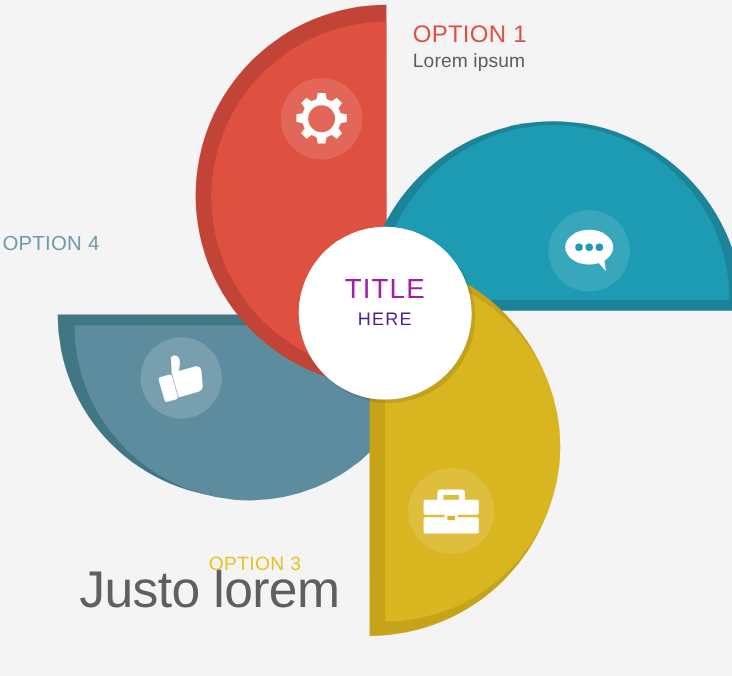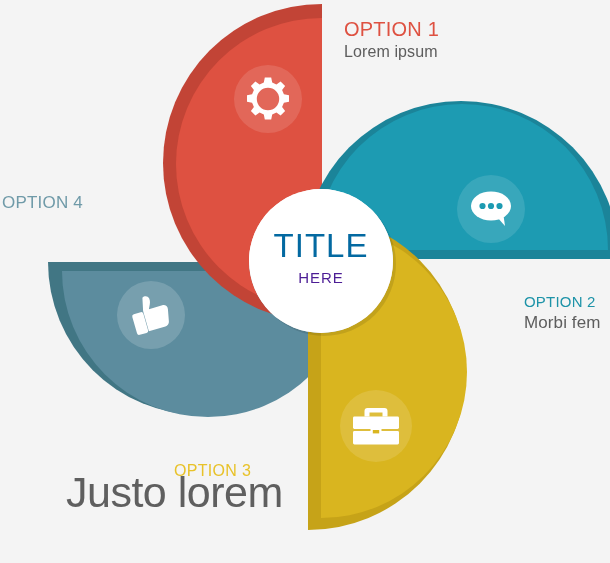--- a/index.html
+++ b/index.html
@@ -82,22 +82,22 @@
   
   #hub-text {
     position: absolute;
     left: 254px;
     top: 228px;
     width: 134px;
     text-align: center;
     pointer-events: none;
   }
   #hub-text .t1 {
-    font-size: 33px;
-    color: #0369a1;
+    font-size: 23px;
+    color: #a21caf;
     letter-spacing: 1px;
     line-height: 1.1;
   }
   #hub-text .t2 {
     font-size: 15px;
     color: #4c1d95;
     letter-spacing: 1px;
     margin-top: 5px;
   }
 </style>
@@ -190,24 +190,20 @@
       <circle cx="324" cy="264" r="72" fill="#000000" fill-opacity="0.10"></circle>
       <circle cx="321" cy="261" r="72" fill="#ffffff"></circle>
     </g>
   </svg>
 
   <div class="label" id="label-1">
     <div class="opt">OPTION 1</div>
     <div class="sub">Lorem ipsum</div>
   </div>
 
-  <div class="label" id="label-2">
-    <div class="opt">OPTION 2</div>
-    <div class="sub">Morbi fem</div>
-  </div>
 
   <div class="label" id="label-4">
     <div class="opt">OPTION 4</div>
   </div>
 
   <div id="wordmark">Justo lorem</div>
 
   <div class="label" id="label-3">
     <div class="opt">OPTION 3</div>
   </div>

